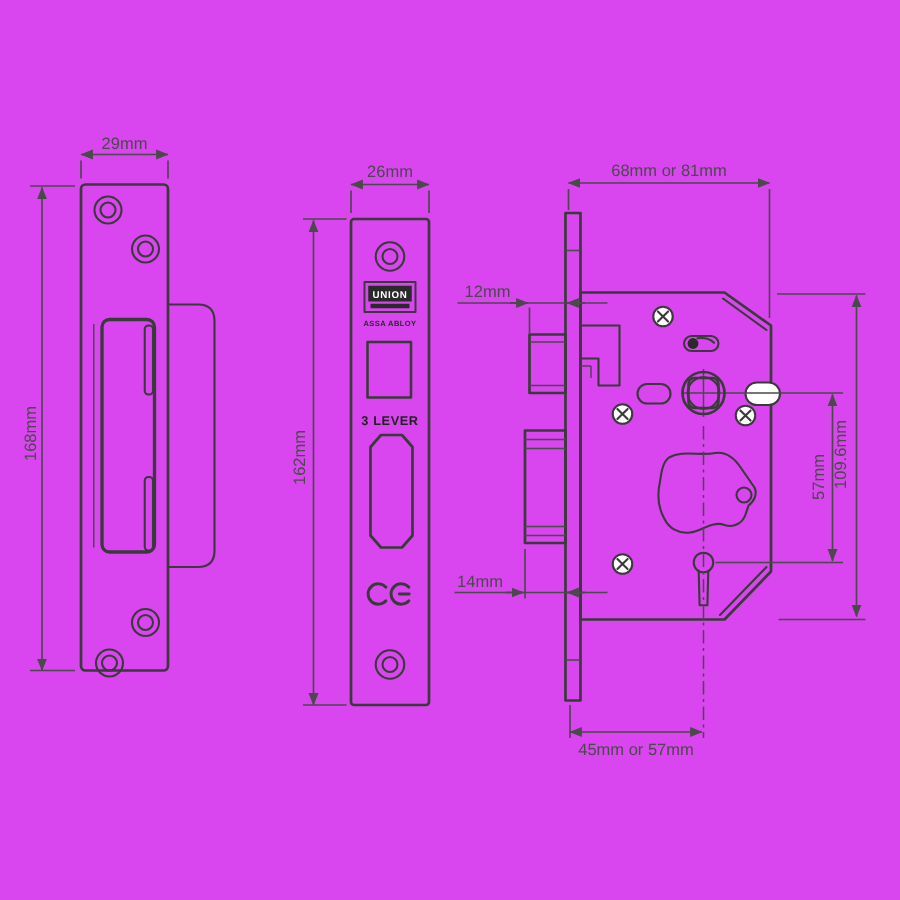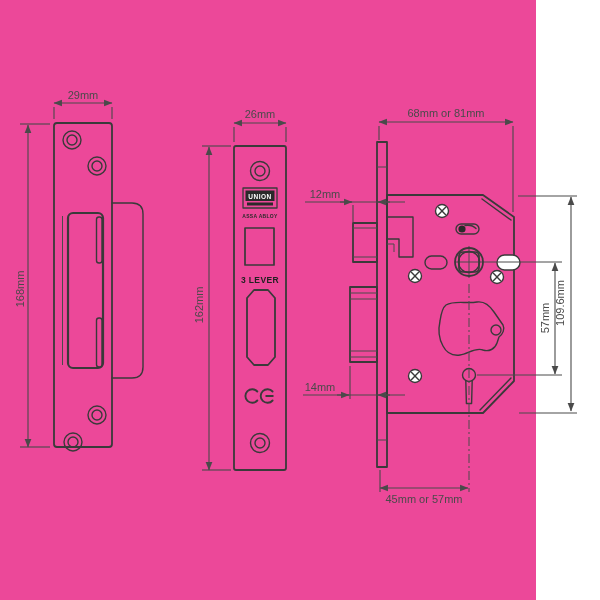--- a/index.html
+++ b/index.html
@@ -1,16 +1,16 @@
 <!DOCTYPE html>
 <html><head>
 <meta charset="utf-8">
 <style>
   html,body{margin:0;padding:0;background:#ffffff;}
-  .stage{width:536px;height:600px;position:relative;background:#ec4899;font-family:"Liberation Sans",sans-serif;}
+  .stage{width:600px;height:600px;position:relative;background:#d946ef;font-family:"Liberation Sans",sans-serif;}
   svg{display:block;}
   .ln{fill:none;stroke:#3a3a3a;stroke-width:1.8;stroke-linejoin:round;stroke-linecap:round;}
   .ln2{fill:none;stroke:#3a3a3a;stroke-width:1.4;stroke-linejoin:round;stroke-linecap:round;}
   .thin{fill:none;stroke:#4a4a4a;stroke-width:1;}
   .dimln{fill:none;stroke:#4a4a4a;stroke-width:1.1;}
   .center{fill:none;stroke:#4a4a4a;stroke-width:1;stroke-dasharray:9 3 2 3;}
   .dim-label{font-family:"Liberation Sans",sans-serif;font-size:11px;fill:#4a4a4a;}
   .brand-label{font-family:"Liberation Sans",sans-serif;font-weight:bold;font-size:6.5px;fill:#ffffff;letter-spacing:.5px;}
   .brand-sub{font-family:"Liberation Sans",sans-serif;font-weight:bold;font-size:5px;fill:#2a2a2a;letter-spacing:.3px;}
   .lever-label{font-family:"Liberation Sans",sans-serif;font-weight:bold;font-size:8.5px;fill:#222;letter-spacing:.4px;}

